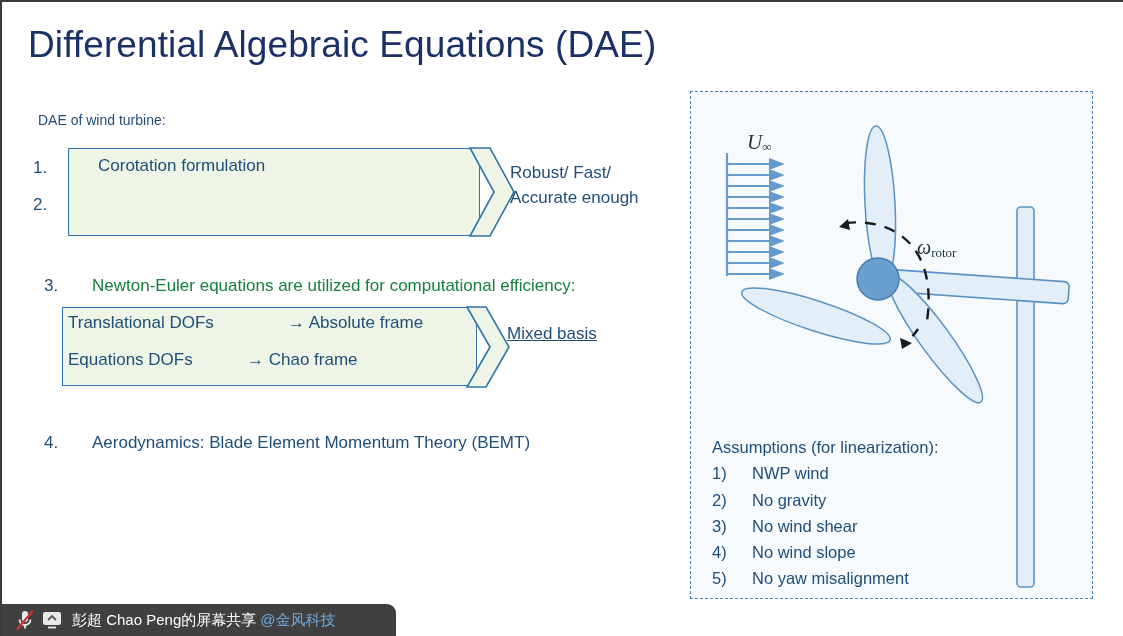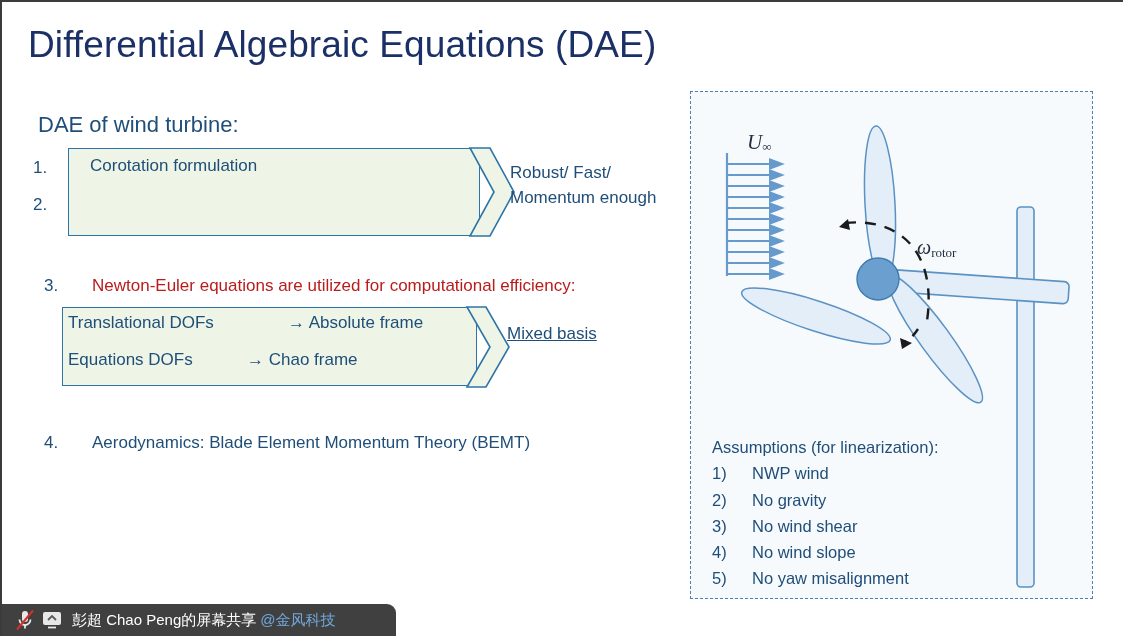--- a/index.html
+++ b/index.html
@@ -15,41 +15,41 @@
   
   .title{
     position:absolute;left:26px;top:22px;
     font-size:37px;color:#1b3066;letter-spacing:.1px;
     white-space:nowrap;
   }
 
   
   .lead{
     position:absolute;left:36px;top:110px;
-    font-size:22px;color:#1f4e79;
+    font-size:14px;color:#1f4e79;
   }
   .numcol{position:absolute;font-size:17px;color:#1f4e79;}
   .n1{left:31px;top:156px;}
   .n2{left:31px;top:193px;}
   .n3{left:42px;top:274px;}
   .n4{left:42px;top:431px;}
 
-  .item3txt{position:absolute;left:90px;top:274px;font-size:17px;color:#b91c1c;white-space:nowrap;}
+  .item3txt{position:absolute;left:90px;top:274px;font-size:17px;color:#15803d;white-space:nowrap;}
   .item4txt{position:absolute;left:90px;top:431px;font-size:17px;color:#1f4e79;white-space:nowrap;}
 
   
   .gbox{
     position:absolute;background:#eef5e7;border:1.6px solid #2e74a8;
     box-sizing:border-box;
   }
   .box1{left:66px;top:146px;width:412px;height:88px;}
   .box2{left:60px;top:305px;width:415px;height:79px;}
 
   .boxline{position:absolute;font-size:17px;color:#1f4e79;white-space:nowrap;}
-  .b1l1{left:88px;top:154px;}
+  .b1l1{left:96px;top:154px;}
   .b1l2{left:92px;top:191px;}
   .b2l1{left:66px;top:311px;text-align:center;}
   .b2l2{left:66px;top:348px;}
   .b2a1{left:245px;top:311px;margin-left:41px;}
   .b2a2{left:245px;top:348px;}
 
   .chev{position:absolute;}
   .chev svg{display:block;}
 
   .rhs{position:absolute;font-size:17px;color:#1f4e79;line-height:1.45;white-space:nowrap;}
@@ -115,21 +115,21 @@
   <div class="boxline b1l1">Corotation formulation</div>
 
   <div class="chev" style="left:466px;top:144px;">
     <svg width="48" height="92" viewBox="0 0 48 92">
       <path d="M2,2 L22,2 L46,46 L22,90 L2,90 L26,46 Z" fill="#eef5e7" stroke="#2e74a8" stroke-width="1.6" stroke-linejoin="miter"></path>
     </svg>
   </div>
 
   <div class="rhs rhs1">
     <div>Robust/ Fast/</div>
-    <div>Momentum enough</div>
+    <div>Accurate enough</div>
   </div>
 
   <div class="item3txt">Newton-Euler equations are utilized for computational efficiency:</div>
 
   <div class="gbox box2"></div>
   <div class="boxline b2l1">Translational DOFs</div>
   <div class="boxline b2a1">→ Absolute frame</div>
   <div class="boxline b2l2">Equations DOFs</div>
   <div class="boxline b2a2">→ Chao frame</div>
 

